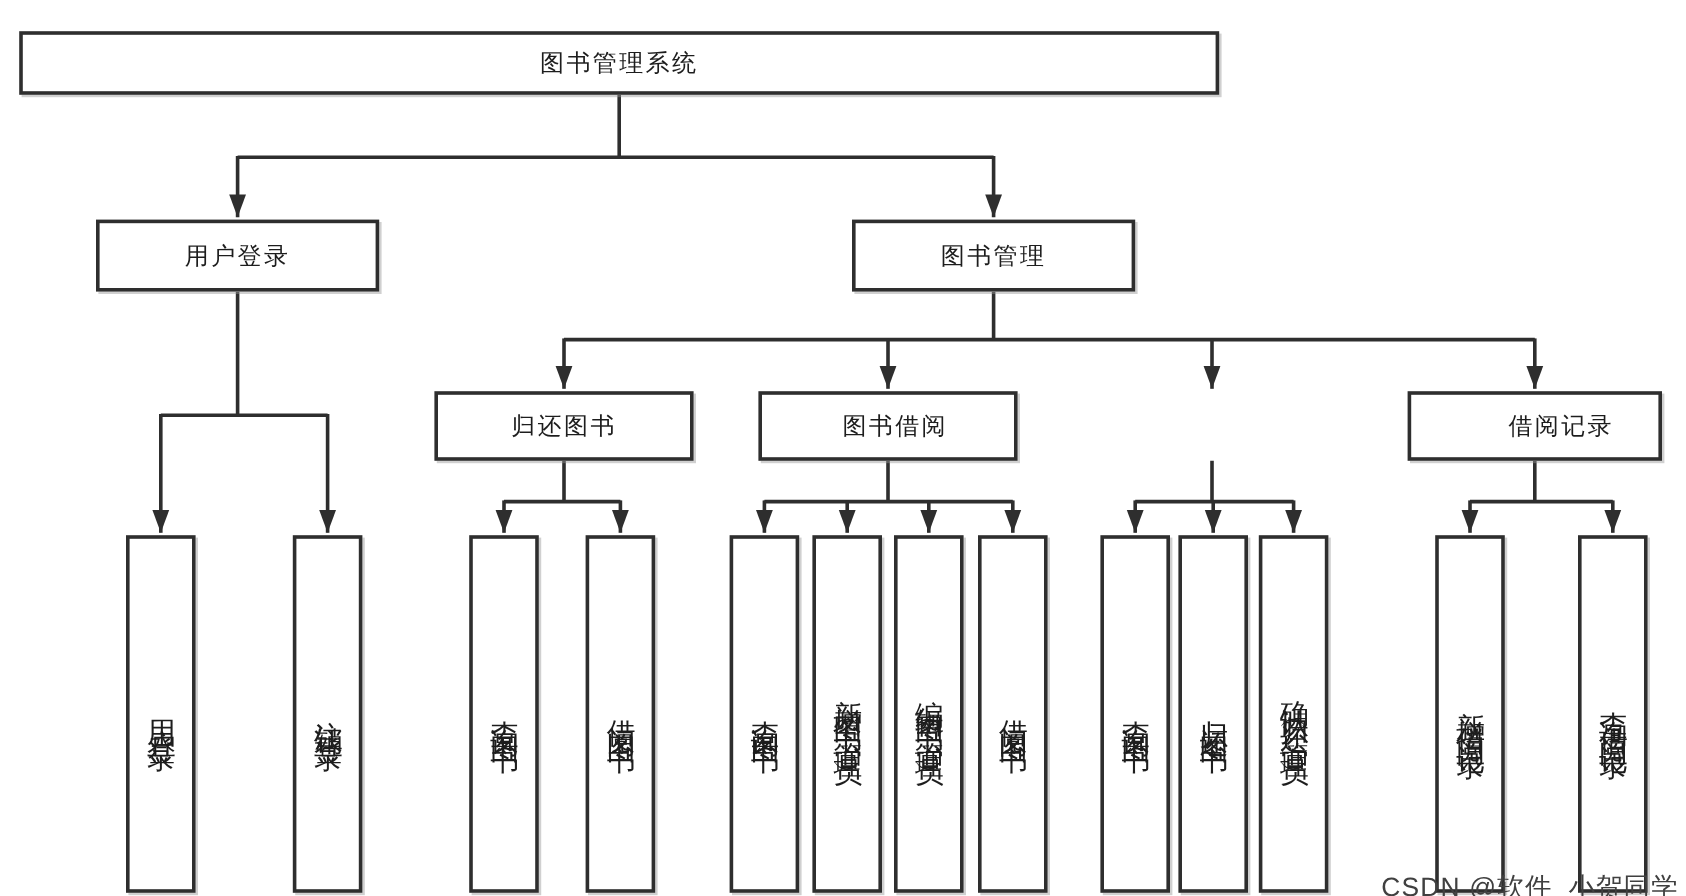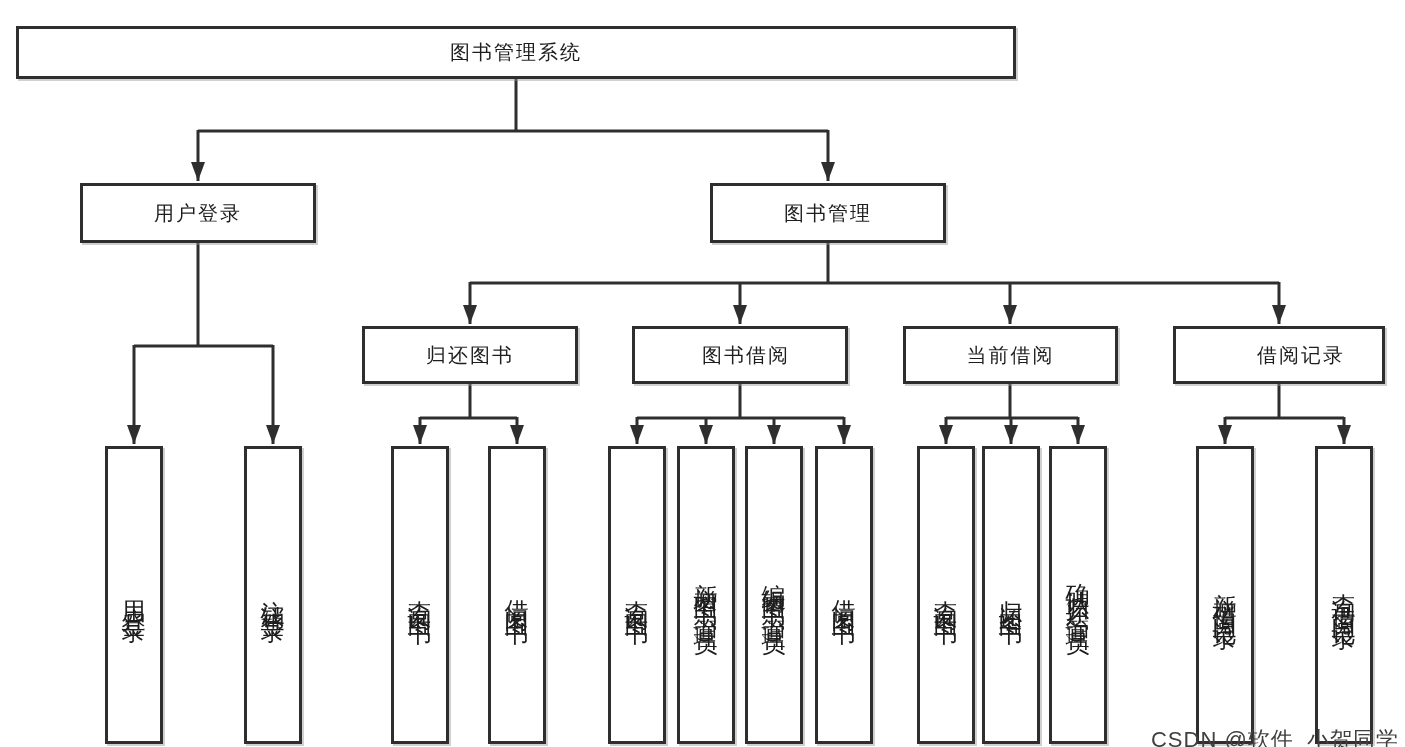--- a/index.html
+++ b/index.html
@@ -99,21 +99,20 @@
     </g>
   </svg>
 
   <div class="box hbox" style="left:16px;top:15px;width:1000px;height:53px;">图书管理系统</div>
 
   <div class="box hbox" style="left:80px;top:172px;width:236px;height:60px;">用户登录</div>
   <div class="box hbox" style="left:710px;top:172px;width:236px;height:60px;">图书管理</div>
 
   <div class="box hbox" style="left:362px;top:315px;width:216px;height:58px;">归还图书</div>
   <div class="box hbox" style="left:632px;top:315px;width:216px;height:58px;padding-left:12px;">图书借阅</div>
-  <div class="box hbox" style="left:903px;top:315px;width:215px;height:58px;">当前借阅</div>
   <div class="box hbox" style="left:1173px;top:315px;width:212px;height:58px;padding-left:44px;">借阅记录</div>
 
   <div class="box vbox" style="left:105px;top:435px;width:58px;height:298px;">用户登录</div>
   <div class="box vbox" style="left:244px;top:435px;width:58px;height:298px;">注销登录</div>
 
   <div class="box vbox" style="left:391px;top:435px;width:58px;height:298px;">查询图书</div>
   <div class="box vbox" style="left:488px;top:435px;width:58px;height:298px;">借阅图书</div>
 
   <div class="box vbox" style="left:608px;top:435px;width:58px;height:298px;">查询图书</div>
   <div class="box vbox" style="left:677px;top:435px;width:58px;height:298px;">新增图书（管理员）</div>

